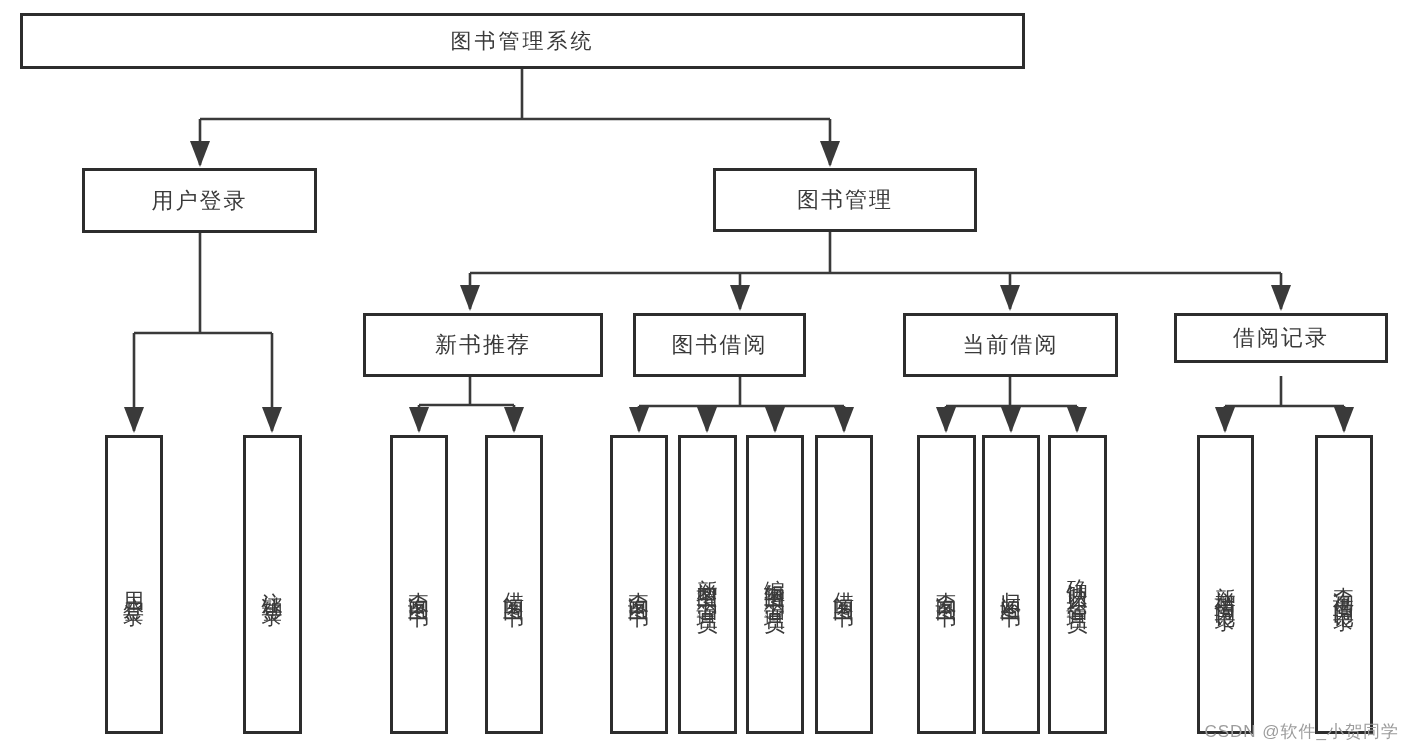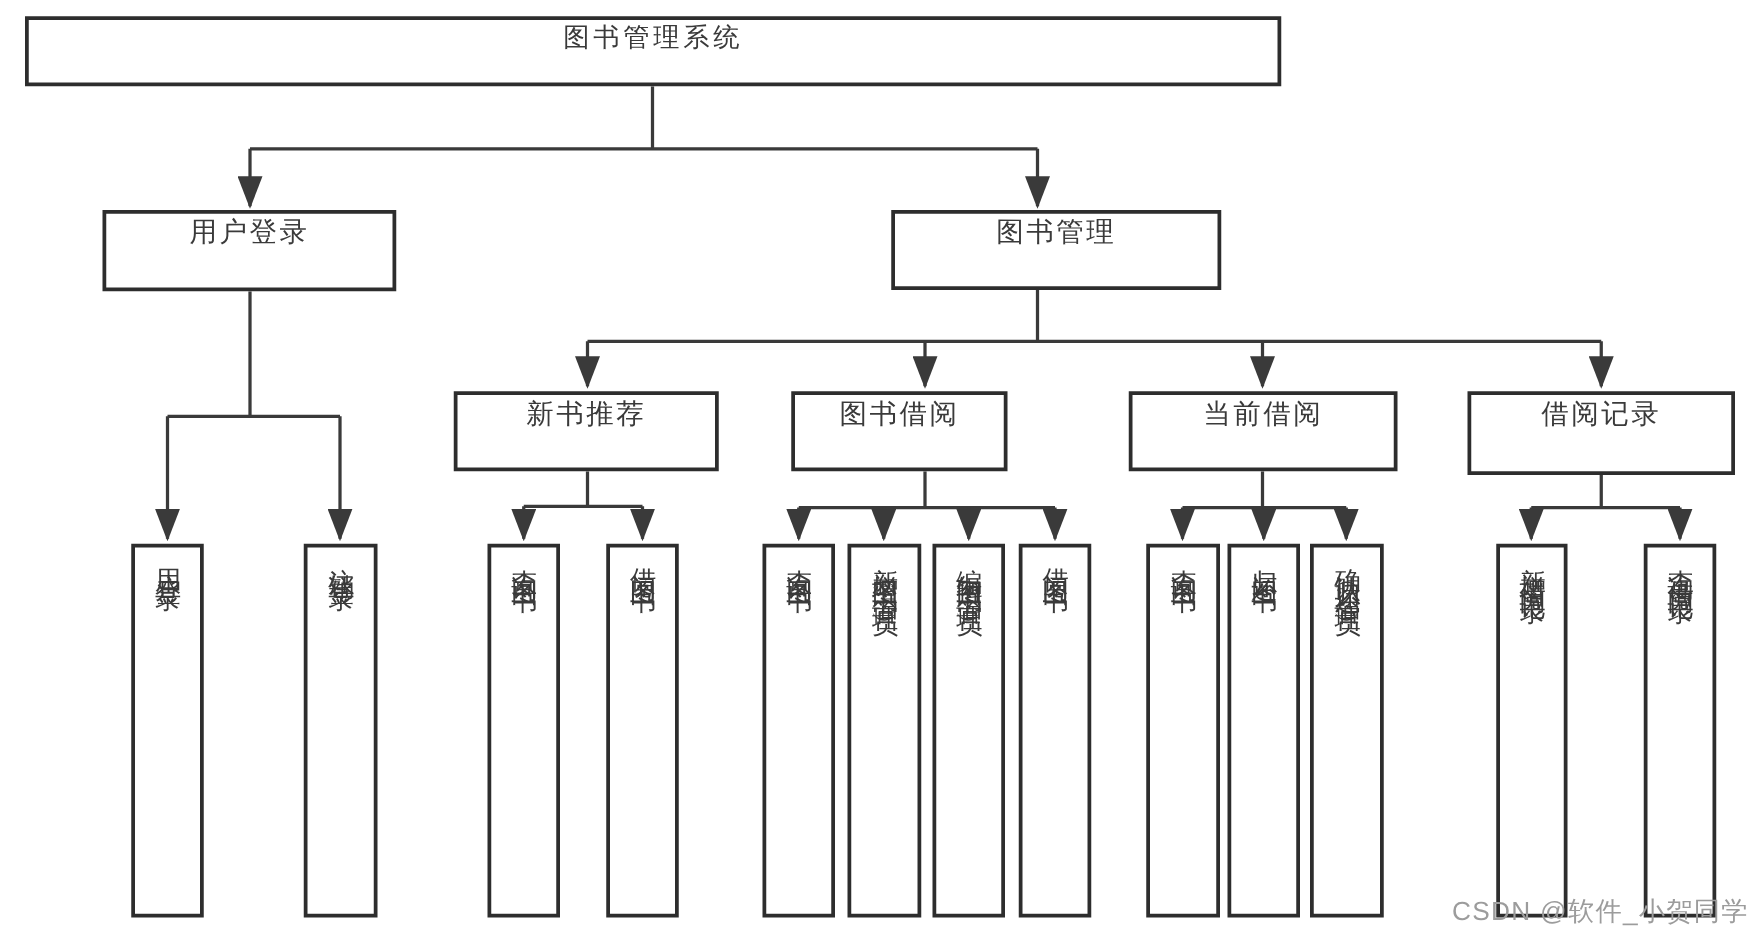--- a/index.html
+++ b/index.html
@@ -34,21 +34,21 @@
   .connectors marker path{
     fill:var(--line);
     stroke:none;
   }
   .box{
     position:absolute;
     background:#ffffff;
     border:3px solid var(--border);
     box-sizing:border-box;
     display:flex;
-    align-items:flex-start;
+    align-items:center;
     justify-content:center;
     color:var(--text);
   }
   .box.h span{
     font-size:22px;
     letter-spacing:2px;
     white-space:nowrap;
   }
   .box.root span{
     font-size:21px;
@@ -57,21 +57,21 @@
   .box.v span{
     writing-mode:vertical-rl;
     font-size:21px;
     letter-spacing:5px;
     line-height:1;
   }
   .watermark{
     position:absolute;
     right:6px;
     bottom:4px;
-    font-size:21px;
+    font-size:17px;
     color:var(--watermark);
     letter-spacing:1px;
     white-space:nowrap;
   }
 </style>
 </head>
 <body>
 
 <div class="canvas">
 
@@ -109,30 +109,30 @@
     <span>图书管理系统</span>
   </div>
 
   <div class="box h" style="left:82px;top:168px;width:235px;height:65px">
     <span>用户登录</span>
   </div>
   <div class="box h" style="left:713px;top:168px;width:264px;height:64px">
     <span>图书管理</span>
   </div>
 
-  <div class="box h" style="left:363px;top:313px;width:212px;height:64px">
+  <div class="box h" style="left:363px;top:313px;width:240px;height:64px">
     <span>新书推荐</span>
   </div>
   <div class="box h" style="left:633px;top:313px;width:173px;height:64px">
     <span>图书借阅</span>
   </div>
   <div class="box h" style="left:903px;top:313px;width:215px;height:64px">
     <span>当前借阅</span>
   </div>
-  <div class="box h" style="left:1174px;top:313px;width:214px;height:67px">
+  <div class="box h" style="left:1174px;top:313px;width:214px;height:50px">
     <span>借阅记录</span>
   </div>
 
   <div class="box v" style="left:105px;top:435px;width:58px;height:299px">
     <span>用户登录</span>
   </div>
   <div class="box v" style="left:243px;top:435px;width:59px;height:299px">
     <span>注销登录</span>
   </div>
 

